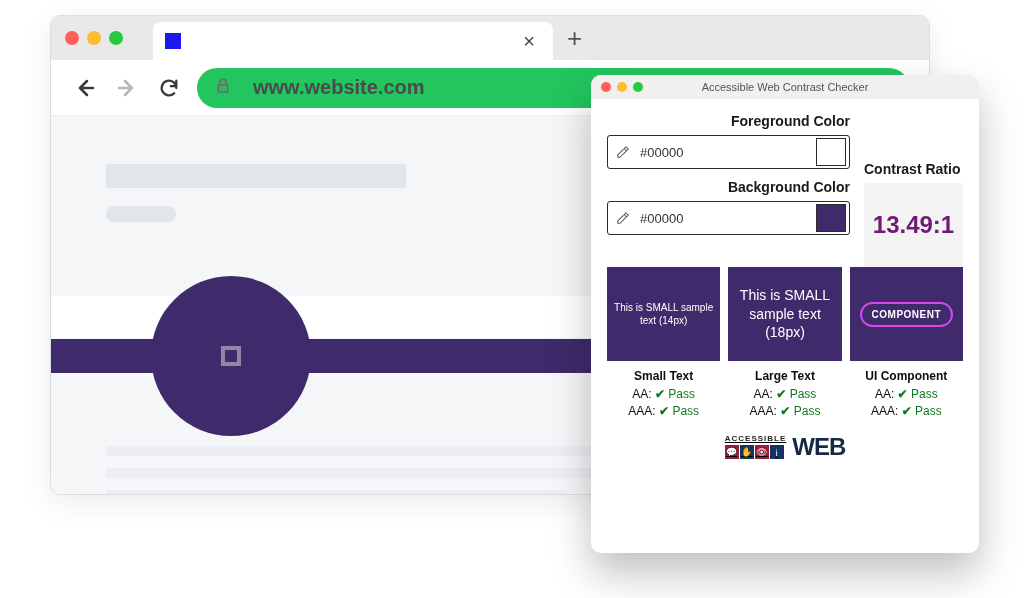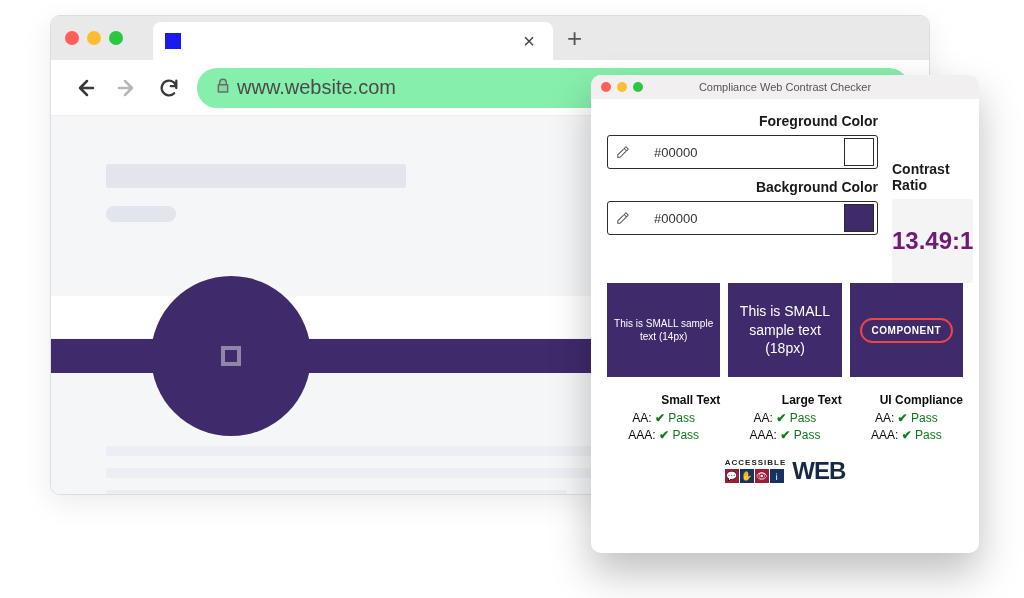--- a/index.html
+++ b/index.html
@@ -64,29 +64,30 @@
     display: flex;
     align-items: center;
     padding: 0 20px;
     gap: 14px;
     border-bottom: 1px solid #eeeeee;
   }
   .nav-btn { width: 28px; height: 28px; display:flex; align-items:center; justify-content:center; color:#3a3a3a; }
   .nav-btn.disabled { color:#b7b7b7; }
   .address-bar {
     flex: 1;
-    background: #86efac;
+    background: #22c55e;
     border-radius: 24px;
     height: 40px;
     display: flex;
     align-items: center;
     padding: 0 18px;
     color: #4a4a4a;
     font-size: 20px;
-    gap: 6px;
+    gap: 22px;
+    font-weight: bold;
   }
   .lock-icon { color: #6b6b6b; }
 
   .browser-content {
     background: #f5f6f8;
     height: calc(100% - 100px);
     padding: 20px 40px;
     position: relative;
   }
   .skel-row1 { height: 24px; background: #e2e5ec; border-radius: 3px; width: 300px; margin: 28px 0 18px 15px; }
@@ -157,21 +158,20 @@
   }
   .color-inputs { flex: 1; }
   .color-group { margin-bottom: 10px; }
   .color-label { font-weight: 700; font-size: 14px; color:#1a1a1a; margin-bottom:6px;text-align:right; }
   .color-field {
     display:flex; align-items:center;
     border:1px solid #2c2c2c;
     height: 34px;
     border-radius:3px;
     overflow:hidden;
-    gap:14px;
   }
   .eyedropper-box {
     width: 30px; height: 100%;
     display:flex; align-items:center; justify-content:center;
     color:#555;
   }
   .color-value {
     flex:1; font-size: 13px; color:#333; padding-left: 2px;
     border:none; outline:none; height:100%;
    }
@@ -203,38 +203,38 @@
     background:#3f2a6b;
     height: 94px;
     display:flex; align-items:center; justify-content:center;
     color:#ffffff;
     padding: 6px;
     font-size: 12px;
   }
   .tile-box.small-text { font-size: 10px; line-height:1.35; }
   .tile-box.large-text { font-size: 14px; line-height:1.35; }
   .tile-box .component-pill {
-    border: 2px solid #ef4444;
+    border: 2px solid #d946ef;
     border-radius: 14px;
     padding: 5px 10px;
     font-size: 10px;
     font-weight:700;
     letter-spacing: 0.5px;
   }
-  .tile-label { font-weight:700; font-size:12px; margin: 16px 0 4px; color:#0d0d0d;text-align:right; }
+  .tile-label { font-weight:700; font-size:12px; margin: 8px 0 4px; color:#0d0d0d; }
   .pass-row { font-size: 12px; color:#0d0d0d; margin-bottom: 3px; }
   .pass-row .check { color:#0e7a1d; font-weight:700; }
   .pass-row .pass-text { color:#0e7a1d; }
 
   .aw-logo {
     margin-top: 14px;
     display:flex; align-items:center; justify-content:center;
     gap: 6px;
   }
-  .aw-left { text-align:center; }
+  .aw-left { text-align:center;text-decoration:underline; }
   .aw-accessible { font-size:8px; letter-spacing:1px; font-weight:700; color:#222; line-height:1; }
   .aw-icons { display:flex; margin-top:2px; }
   .aw-ico { width:14px; height:14px; margin-right:1px; display:flex; align-items:center; justify-content:center; font-size:9px; color:#fff; }
   .aw-web { font-size: 24px; font-weight:900; color:#172a45; letter-spacing:-1px; line-height:1; }
 </style>
 </head>
 <body>
 
 <div class="browser-window">
   <div class="browser-tabbar">
@@ -293,21 +293,21 @@
   </div>
 </div>
 
 <div class="checker-window">
   <div class="checker-titlebar">
     <div class="mini-lights">
       <div class="mini-tl" style="background:#ff5f57"></div>
       <div class="mini-tl" style="background:#febc2e"></div>
       <div class="mini-tl" style="background:#28c840"></div>
     </div>
-    <div class="checker-title">Compliance Web Contrast Checker</div>
+    <div class="checker-title">Accessible Web Contrast Checker</div>
   </div>
 
   <div class="checker-body">
     <div class="checker-top">
       <div class="color-inputs">
 
         <div class="color-group">
           <div class="color-label">Foreground Color</div>
           <div class="color-field">
             <div class="eyedropper-box">
@@ -372,21 +372,21 @@
           <span>AAA:</span>
           <span class="check">✔</span>
           <span class="pass-text">Pass</span>
         </div>
       </div>
 
       <div class="result-tile">
         <div class="tile-box">
           <span class="component-pill">COMPONENT</span>
         </div>
-        <div class="tile-label">UI Compliance</div>
+        <div class="tile-label">UI Component</div>
         <div class="pass-row">
           <span>AA:</span>
           <span class="check">✔</span>
           <span class="pass-text">Pass</span>
         </div>
         <div class="pass-row">
           <span>AAA:</span>
           <span class="check">✔</span>
           <span class="pass-text">Pass</span>
         </div>

